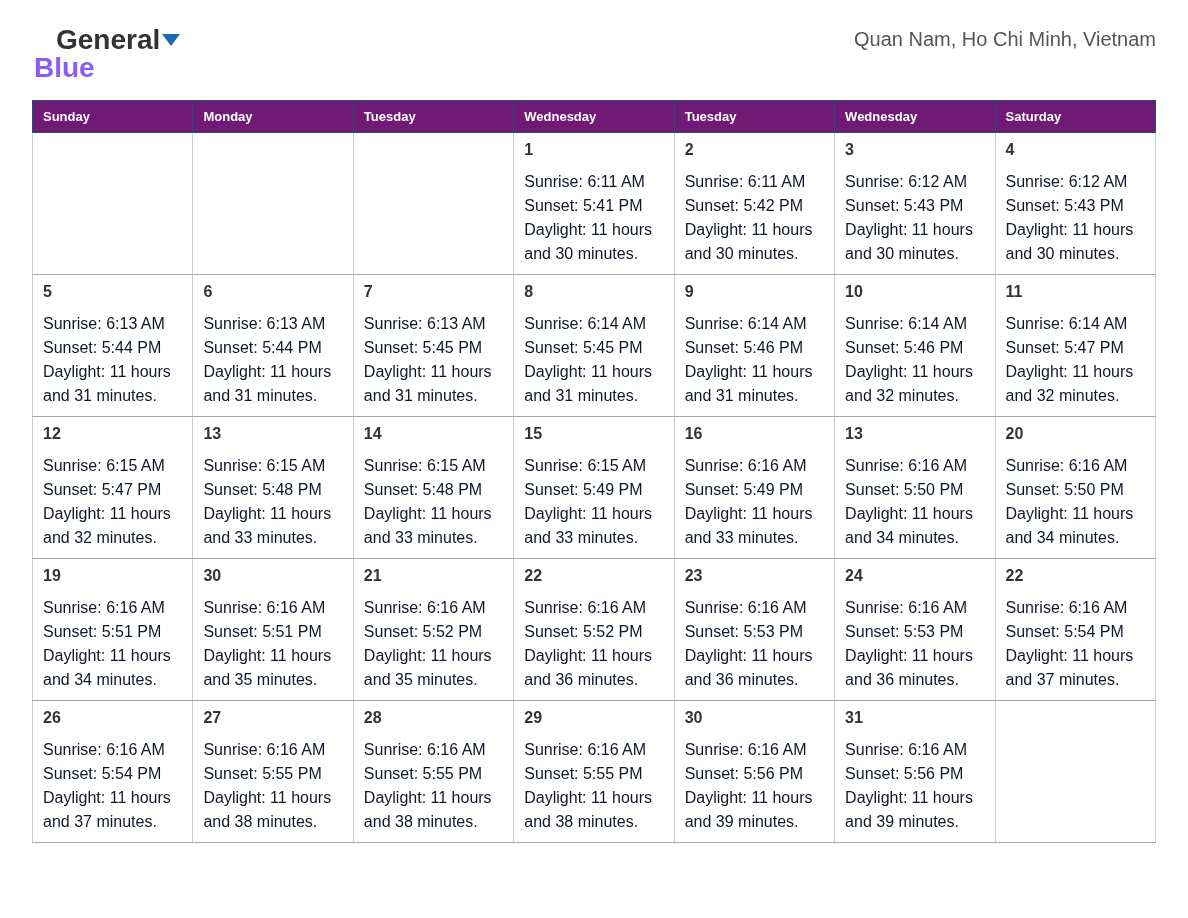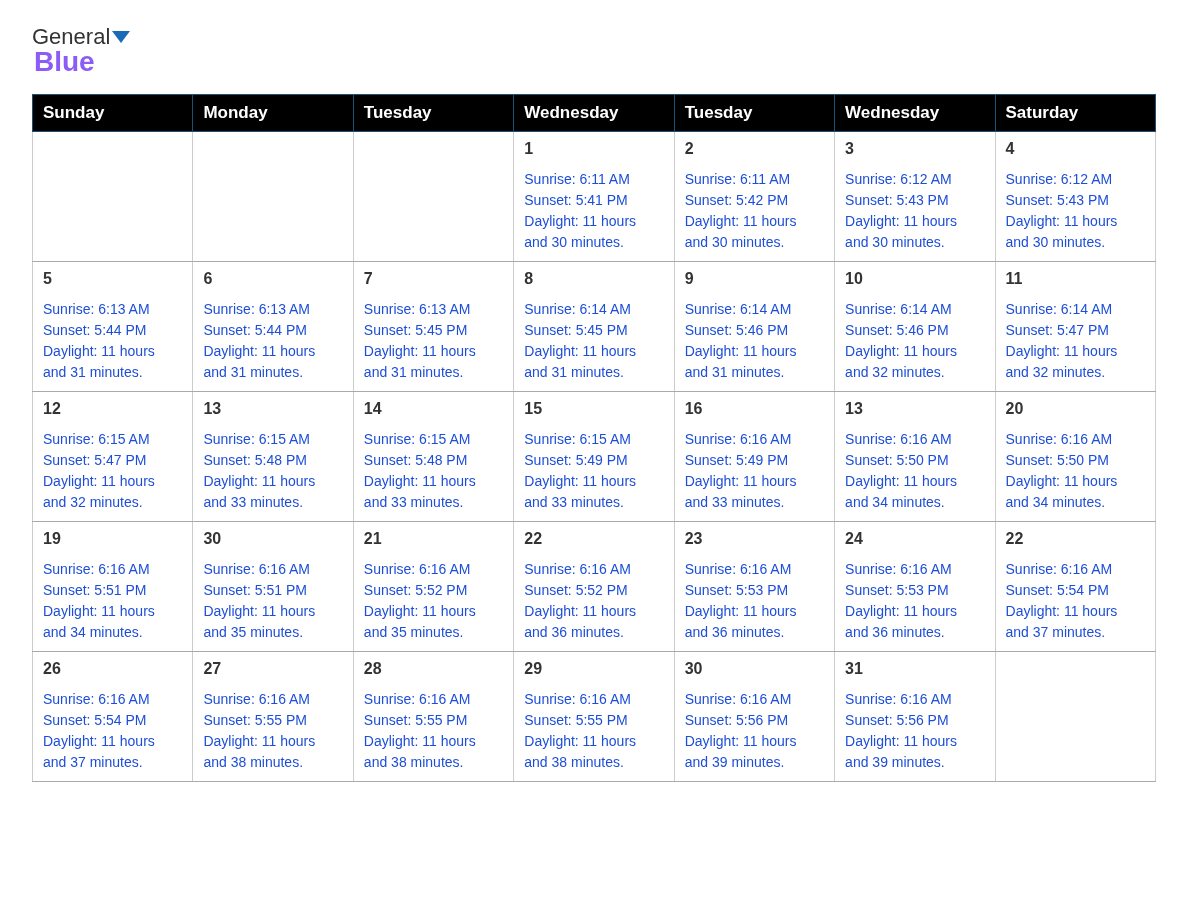--- a/index.html
+++ b/index.html
@@ -42,23 +42,23 @@
       font-size: 20px;
       color: #555;
       margin-top: 4px;
     }
     .calendar {
       width: 100%;
       border-collapse: collapse;
       border: 1.5px solid #888;
     }
     .calendar th {
-      background-color: #000000;
+      background-color: #701a75;
       color: #fff;
-      font-size: 17px;
+      font-size: 13px;
       font-weight: bold;
       padding: 8px 10px;
       text-align: left;
       border: 1px solid #1a5276;
     }
     .calendar td {
       vertical-align: top;
       padding: 8px 10px;
       border: 1px solid #ccc;
       width: calc(100% / 7);
@@ -68,22 +68,22 @@
       background: #fff;
     }
     .day-number {
       font-size: 16px;
       font-weight: bold;
       color: #333;
       display: block;
       margin-bottom: 4px;
     }
     .day-info {
-      font-size: 14px;
-      color: #1d4ed8;
+      font-size: 16px;
+      color: #0f172a;
       line-height: 1.5;
       margin-top: 11px;
     }
     .empty-cell {
       background: #fff;
     }
     .calendar tr td {
       border-bottom: 1.5px solid #aaa;
     }
     .logo-wrapper {
@@ -105,29 +105,30 @@
       border-top: 12px solid #1a6bb5;
     }
   </style>
 </head>
 <body>
 
 <div class="header-area">
   <div class="logo-area">
     <div class="logo-wrapper">
       <span class="logo-text">
-        <span style="color:#333; font-size:22px; font-weight:normal;">General</span>
+        <span style="color:#333; font-size:28px; font-weight:bold;margin-left:24px;">General</span>
         <span class="logo-icon">
           <span class="tri"></span>
         </span>
       </span>
     </div>
     <div style="color:#8b5cf6; font-size:28px; font-weight:bold; margin-top:-4px; margin-left:2px;">Blue</div>
   </div>
   <div class="title-area">
+    <div class="subtitle">Quan Nam, Ho Chi Minh, Vietnam</div>
   </div>
 </div>
 
 <table class="calendar">
   <thead>
     <tr>
     <th>Sunday</th>
         <th>Monday</th>
         <th>Tuesday</th>
         <th>Wednesday</th>

